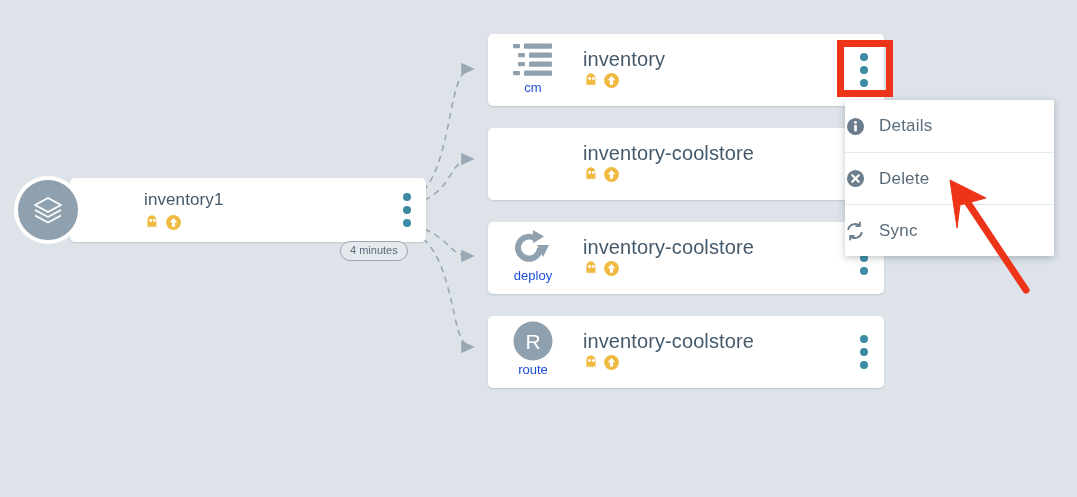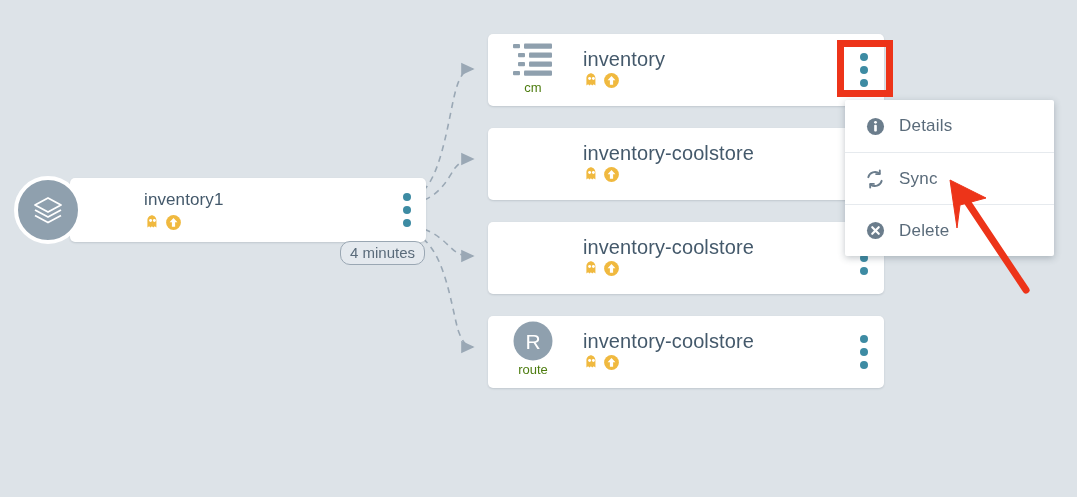--- a/index.html
+++ b/index.html
@@ -81,21 +81,21 @@
 
   
   .timer-pill {
     position: absolute;
     left: 340px;
     top: 241px;
     padding: 3px 9px 4px;
     background: #e4e9ee;
     border: 1px solid #9aa7b3;
     border-radius: 10px;
-    font-size: 15px;
+    font-size: 11px;
     color: #5a6b7a;
     line-height: 1;
     z-index: 6;
   }
 
   
   .res-node {
     position: absolute;
     left: 488px;
     width: 396px;
@@ -116,21 +116,21 @@
     justify-content: flex-start;
   }
   .res-icon-box {
     height: 40px;
     display: flex;
     align-items: center;
     justify-content: center;
   }
   .res-kind {
     font-size: 13px;
-    color: #4d7c0f;
+    color: #1d4ed8;
     margin-top: 1px;
     line-height: 1;
   }
   .res-name {
     position: absolute;
     left: 95px;
     top: 14px;
     font-size: 20px;
     color: #44596b;
     letter-spacing: .1px;
@@ -203,21 +203,20 @@
     background: #ffffff;
     box-shadow: 0 2px 7px rgba(50,65,80,.30);
     z-index: 7;
     border-radius: 2px;
     overflow: hidden;
   }
   .ctx-item {
     height: 52px;
     display: flex;
     align-items: center;
-    padding-left: 20px;
     gap: 14px;
     cursor: pointer;
     box-sizing: border-box;
   }
   .ctx-item + .ctx-item {
     border-top: 1px solid #e6eaee;
   }
   .ctx-label {
     font-size: 17px;
     color: #5a6b7a;
@@ -349,20 +348,30 @@
       </svg>
     </div>
     <div class="kebab">
       <span></span>
       <span></span>
       <span></span>
     </div>
   </div>
 
   <div class="res-node" style="top:222px">
+    <div class="res-icon-wrap">
+      <div class="res-icon-box">
+        <svg width="44" height="40" viewBox="0 0 44 40">
+          <path d="M32 20 A14 14 0 1 1 22 6.4 L22 12.6 A8 8 0 1 0 26 20 Z" fill="#8fa0ae"></path>
+          <path d="M22 2 L33 8.6 L22 15.2 Z" fill="#8fa0ae"></path>
+          <path d="M26 17 L38 17 L32 29 Z" fill="#8fa0ae"></path>
+        </svg>
+      </div>
+      <div class="res-kind">deploy</div>
+    </div>
     <div class="res-name">inventory-coolstore</div>
     <div class="res-status">
       <svg class="ghost-ico" viewBox="0 0 20 20">
         <path d="M10 1.4c-3.5 0-6 2.6-6 6v8.5l2-1.6 1.7 1.6 1.6-1.6 1.6 1.6 1.7-1.6 2 1.6V7.4c0-3.4-2.5-6-6-6z" fill="#f0b93f"></path>
         <circle cx="7.8" cy="7.6" r="1.7" fill="#ffffff"></circle>
         <circle cx="12.2" cy="7.6" r="1.7" fill="#ffffff"></circle>
       </svg>
       <svg class="sync-ico" viewBox="0 0 20 20">
         <circle cx="10" cy="10" r="8.7" fill="#f0b93f"></circle>
         <path d="M10 4.6 L14.6 9.6 L11.9 9.6 L11.9 15.1 L8.1 15.1 L8.1 9.6 L5.4 9.6 Z" fill="#ffffff"></path>
@@ -410,37 +419,37 @@
         <svg width="19" height="19" viewBox="0 0 20 20">
           <circle cx="10" cy="10" r="9" fill="#6b7d8c"></circle>
           <circle cx="10" cy="5.6" r="1.5" fill="#ffffff"></circle>
           <rect x="8.6" y="8.2" width="2.8" height="7" rx="1" fill="#ffffff"></rect>
         </svg>
       </span>
       <span class="ctx-label">Details</span>
     </div>
     <div class="ctx-item">
       <span class="ctx-ico">
+        <svg width="19" height="19" viewBox="0 0 20 20">
+          <circle cx="10" cy="10" r="9" fill="#6b7d8c"></circle>
+          <path d="M6.6 6.6 L13.4 13.4 M13.4 6.6 L6.6 13.4" stroke="#ffffff" stroke-width="2.3" stroke-linecap="round"></path>
+        </svg>
+      </span>
+      <span class="ctx-label">Delete</span>
+    </div>
+    <div class="ctx-item">
+      <span class="ctx-ico">
         <svg width="20" height="20" viewBox="0 0 20 20" fill="none" stroke="#6b7d8c" stroke-width="1.9" stroke-linecap="round">
           <path d="M3.3 8.2 A6.9 6.9 0 0 1 14.4 4.6"></path>
           <path d="M16.7 11.8 A6.9 6.9 0 0 1 5.6 15.4"></path>
           <path d="M14.8 1.4 L14.8 5.1 L11.1 5.1" stroke-linejoin="round"></path>
           <path d="M5.2 18.6 L5.2 14.9 L8.9 14.9" stroke-linejoin="round"></path>
         </svg>
       </span>
       <span class="ctx-label">Sync</span>
-    </div>
-    <div class="ctx-item">
-      <span class="ctx-ico">
-        <svg width="19" height="19" viewBox="0 0 20 20">
-          <circle cx="10" cy="10" r="9" fill="#6b7d8c"></circle>
-          <path d="M6.6 6.6 L13.4 13.4 M13.4 6.6 L6.6 13.4" stroke="#ffffff" stroke-width="2.3" stroke-linecap="round"></path>
-        </svg>
-      </span>
-      <span class="ctx-label">Delete</span>
     </div>
   </div>
 
   <svg class="annot-rect" viewBox="0 0 58 59">
     <rect x="4.5" y="4.5" width="49" height="50" fill="none" stroke="#ed3419" stroke-width="7"></rect>
   </svg>
 
   <svg class="red-arrow" viewBox="0 0 110 122">
     <g fill="#ed3419" stroke="#ed3419">
       <path d="M96 118 L32 22" stroke-width="7" stroke-linecap="round" fill="none"></path>

